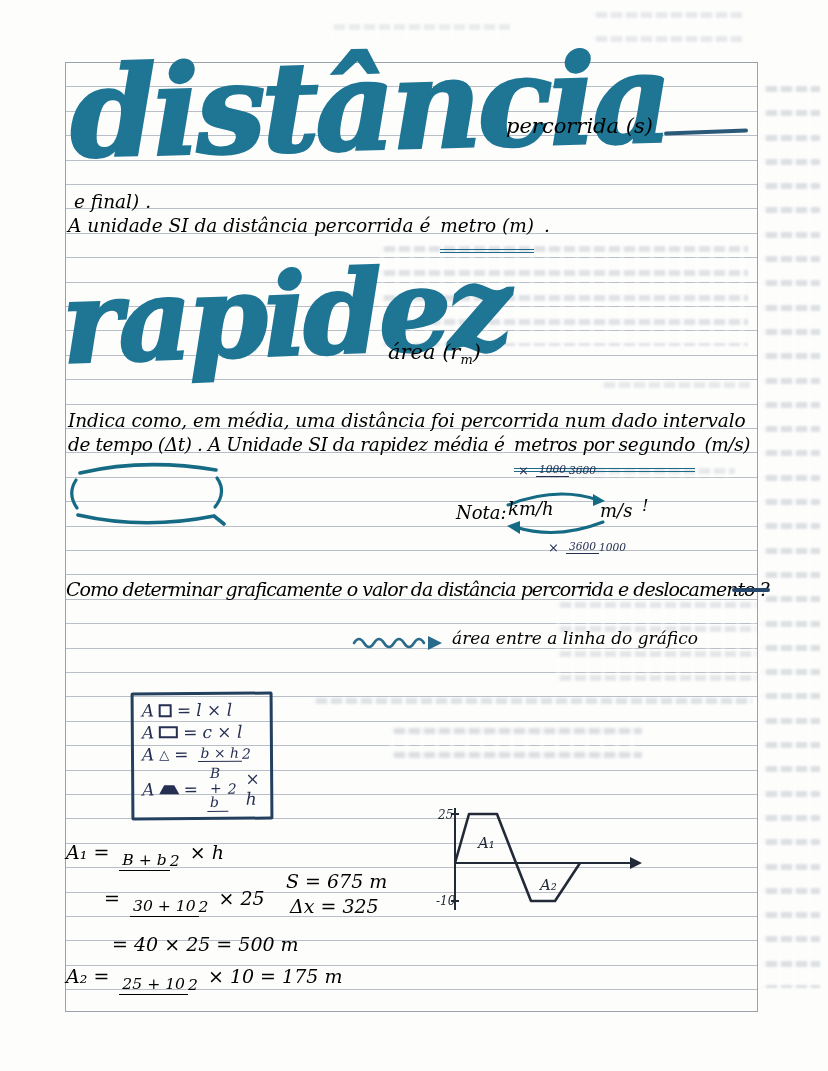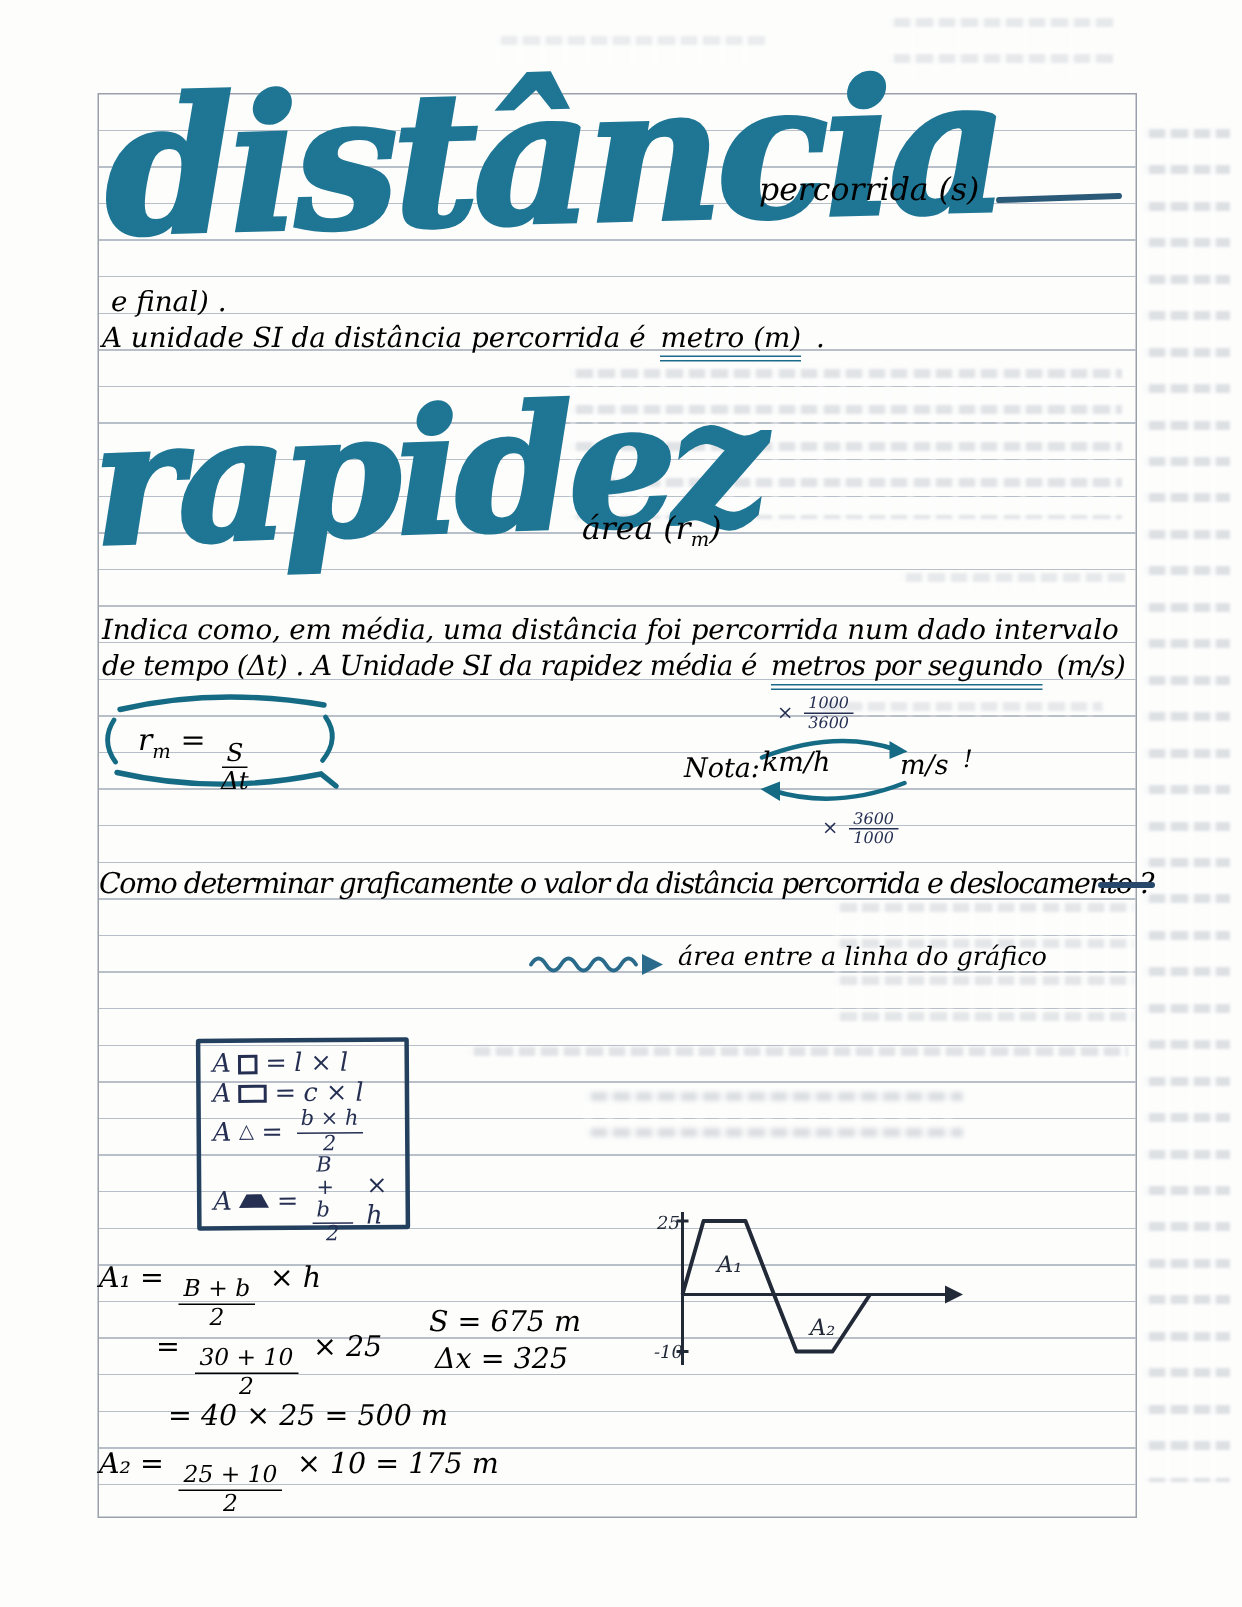--- a/index.html
+++ b/index.html
@@ -7,24 +7,24 @@
           font-family:"DejaVu Serif", serif;}
   
   .frame{position:absolute;left:65px;top:62px;width:691px;height:948px;
          border:1px solid #9aa1ab;
          background-image:repeating-linear-gradient(180deg,
             transparent 0px, transparent 23.4px, #b9bfc9 23.4px, #b9bfc9 24.4px);}
   
   .hand{position:absolute;font-style:italic;color:#000000;white-space:nowrap;line-height:1.15;}
   .brush{position:absolute;font-weight:bold;font-style:italic;color:#1e7594;
          -webkit-text-stroke:2.5px #1e7594;line-height:1;letter-spacing:-4px;}
-  .frac{display:inline-flex;flex-direction:column;align-items:center;line-height:1.05;
+  .frac{display:inline-flex;flex-direction:row;align-items:center;line-height:1.05;
         vertical-align:-38%;margin:0 4px;font-size:0.82em;font-style:italic;}
   .frac .num{border-bottom:1.7px solid currentColor;padding:0 3px 1px;}
-  .u-double{border-bottom:4px double #1d6b8a;padding-bottom:1px;margin:0 4px;}
+  .u-double{border-bottom:4px double #1d6b8a;padding-bottom:13px;margin:0 4px;}
   .dash{position:absolute;background:#2b5a78;border-radius:2px;}
   
   .ghost{position:absolute;filter:blur(1.2px);
          background:
            repeating-linear-gradient(90deg, rgba(255,255,255,.85) 0 4px, transparent 4px 15px),
            repeating-linear-gradient(180deg, rgba(137,147,162,.55) 0 6px, transparent 6px 24.3px);}
   
   .areabox{position:absolute;left:131px;top:692px;width:142px;height:128px;
            border:3px solid #24405f;border-radius:2px;background:transparent;
            display:flex;flex-direction:column;justify-content:space-around;
@@ -78,28 +78,20 @@
     <span>(m/s)</span>
   </div>
   <div class="hand" style="left:68px;top:410px;font-size:18.5px;letter-spacing:-0.1px;">Indica como, em média, uma distância foi percorrida num dado intervalo</div>
 
   <svg style="position:absolute;left:64px;top:460px;" width="170" height="70" viewBox="0 0 170 70">
     <path d="M16,13 Q80,-2 152,10" stroke="#156a84" stroke-width="3.6" fill="none" stroke-linecap="round"></path>
     <path d="M14,55 Q80,70 150,56 L160,64" stroke="#156a84" stroke-width="3.6" fill="none" stroke-linecap="round"></path>
     <path d="M12,20 Q3,34 13,48" stroke="#156a84" stroke-width="3.2" fill="none" stroke-linecap="round"></path>
     <path d="M153,18 Q163,32 151,47" stroke="#156a84" stroke-width="3.2" fill="none" stroke-linecap="round"></path>
   </svg>
-  <div class="hand" style="left:92px;top:482px;font-size:20px;">
-    <span>r</span><sub style="font-size:13px;">m</sub>
-    <span>=</span>
-    <span class="frac">
-      <span class="num">S</span>
-      <span>Δt</span>
-    </span>
-  </div>
 
   <div class="nota-frac" style="left:518px;top:463px;">
     <span>×</span>
     <span class="frac" style="vertical-align:0;">
       <span class="num">1000</span>
       <span>3600</span>
     </span>
   </div>
   <svg style="position:absolute;left:505px;top:492px;" width="104" height="16" viewBox="0 0 104 16">
     <path d="M3,13 Q52,-6 93,8" stroke="#156a84" stroke-width="3" fill="none" stroke-linecap="round"></path>

